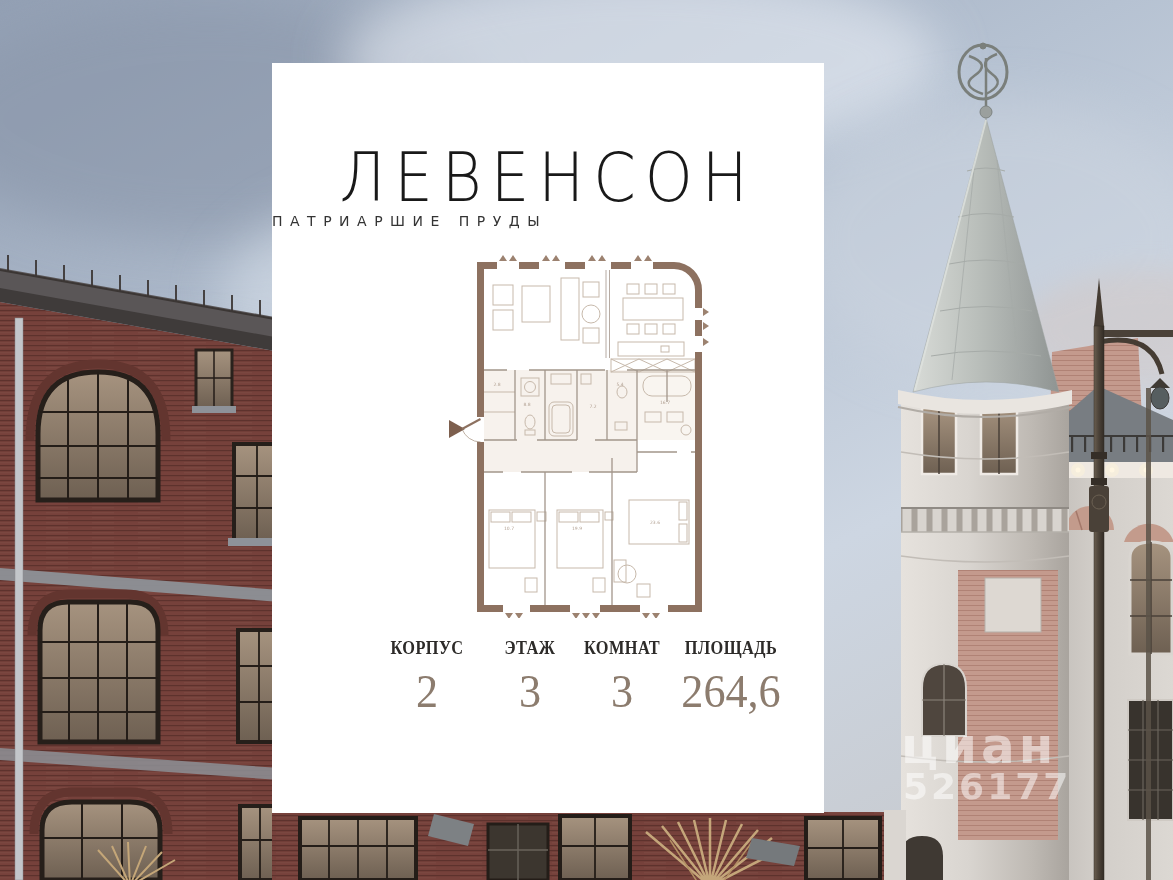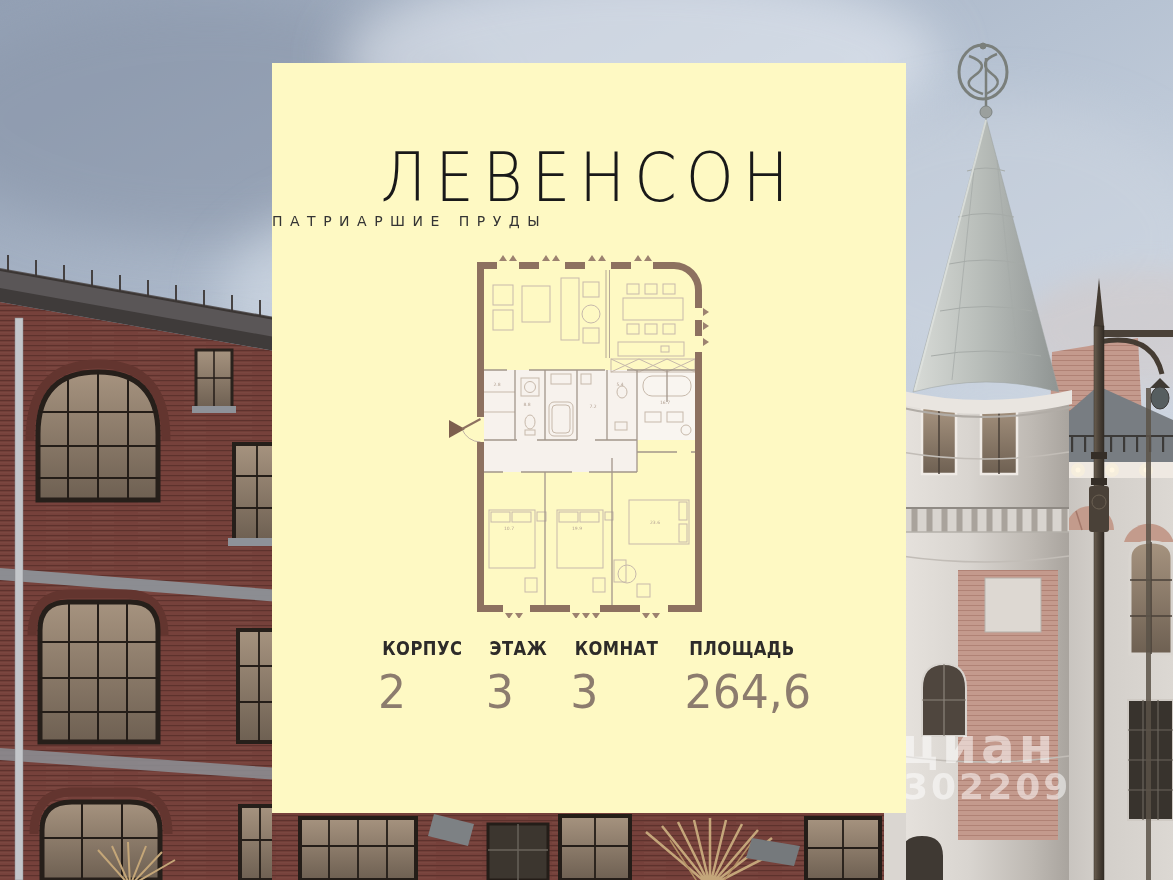--- a/index.html
+++ b/index.html
@@ -4,34 +4,34 @@
 <style>
   html,body{margin:0;padding:0;background:#222;}
   .stage{position:relative;width:1173px;height:880px;overflow:hidden;
          font-family:"DejaVu Sans","Liberation Sans",sans-serif;background:#b9c2cf;}
   .bg{position:absolute;left:0;top:0;z-index:0;}
   
   .wm{position:absolute;z-index:1;color:rgba(255,255,255,.52);font-weight:700;line-height:1;}
   .wm-brand{left:901px;top:721px;font-size:50px;letter-spacing:4px;}
   .wm-num{left:903px;top:769px;font-size:36px;letter-spacing:3px;}
   
-  .card{position:absolute;left:272px;top:63px;width:634px;height:750px;background:#fef9c3;z-index:2;}
+  .card{position:absolute;left:272px;top:63px;width:552px;height:750px;background:#ffffff;z-index:2;}
   .title{position:absolute;left:0;width:100%;top:74px;text-align:center;
          font-size:61px;font-weight:200;letter-spacing:9px;color:#191919;
          transform:scaleY(1.12);transform-origin:top center;white-space:nowrap;}
   .subtitle{position:absolute;left:0;width:100%;top:150px;
          font-size:14px;font-weight:400;letter-spacing:7.5px;color:#343434;white-space:nowrap;}
   .plan{position:absolute;left:175px;top:191px;width:265px;height:364px;}
   .stats{position:absolute;left:0;top:574px;width:100%;height:110px;}
-  .stat{position:absolute;text-align:left;}
+  .stat{position:absolute;text-align:center;font-family:Liberation Serif, serif;}
   .stat .label{font-size:19px;font-weight:700;color:#2d2b29;letter-spacing:.5px;
                transform:scaleX(.86);transform-origin:center;line-height:22px;white-space:nowrap;}
   .stat .value{margin-top:9px;font-size:47px;font-weight:400;color:#8c7c6e;
                transform:scaleX(.94);transform-origin:center;line-height:1;white-space:nowrap;}
-  .s1{left:103px;width:104px;} .s2{left:211px;width:94px;} .s3{left:295px;width:110px;} .s4{left:400px;width:118px;margin-left:9px;}
+  .s1{left:103px;width:104px;} .s2{left:211px;width:94px;} .s3{left:295px;width:110px;} .s4{left:400px;width:118px;}
 </style>
 </head>
 <body>
 
 <div class="stage">
 
   <svg class="bg" width="1173" height="880" viewBox="0 0 1173 880">
     <defs>
       <linearGradient id="skyG" x1="0" y1="0" x2="0.7" y2="1">
         <stop offset="0" stop-color="#93a0b4"></stop>
@@ -236,21 +236,21 @@
       <rect x="806" y="818" width="74" height="62" fill="url(#glassG)" stroke="#241d18" stroke-width="4"></rect>
       <path d="M843,818 V880 M806,848 H880" stroke="#241d18" stroke-width="1.8" fill="none"></path>
       <rect x="884" y="810" width="22" height="70" fill="#dad6d1"></rect>
       <g stroke="#c4a678" stroke-width="2" fill="none">
         <path d="M130,886 L98,850 M130,886 L112,846 M130,886 L128,842 M130,886 L146,846 M130,886 L162,852 M130,886 L175,860"></path>
       </g>
     </g>
   </svg>
 
   <div class="wm wm-brand">циан</div>
-  <div class="wm wm-num">302209</div>
+  <div class="wm wm-num">526177</div>
 
   <div class="card">
     <div class="title">ЛЕВЕНСОН</div>
     <div class="subtitle">ПАТРИАРШИЕ ПРУДЫ</div>
 
     <svg class="plan" viewBox="-30 -8 265 364">
       <g>
         <rect x="7" y="108" width="153" height="70" fill="#f7f2ed"></rect>
         <rect x="160" y="108" width="58" height="70" fill="#f9f5f0"></rect>
         <rect x="7" y="178" width="153" height="32" fill="#f6f1ec"></rect>

